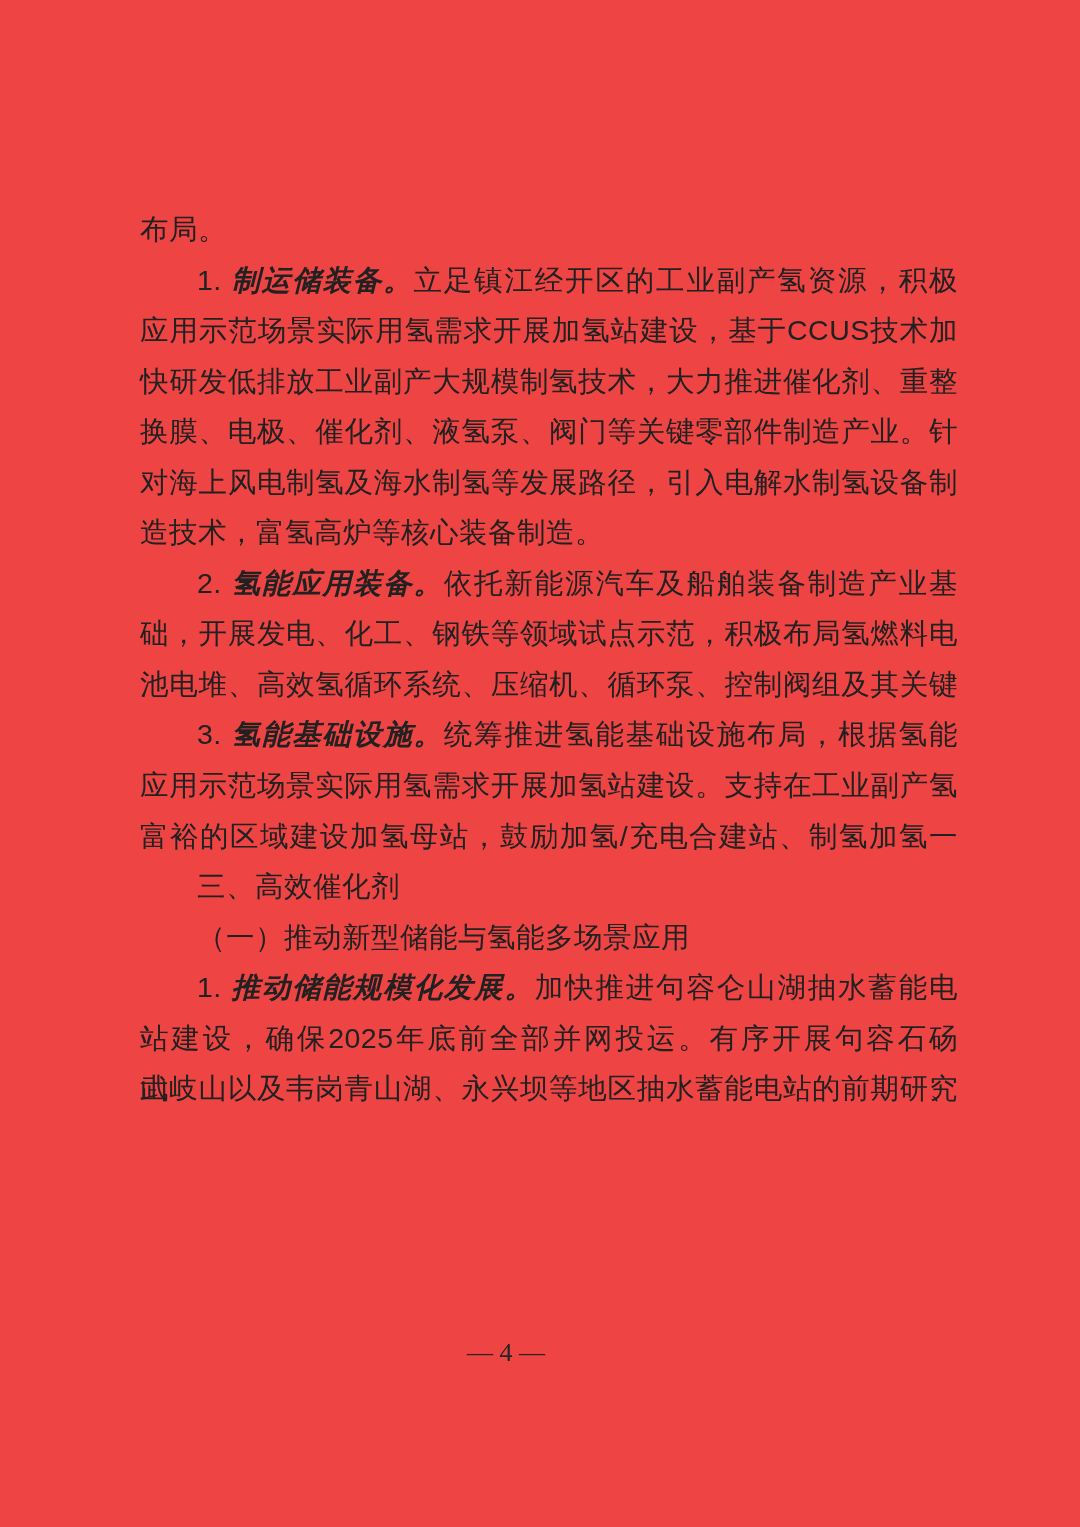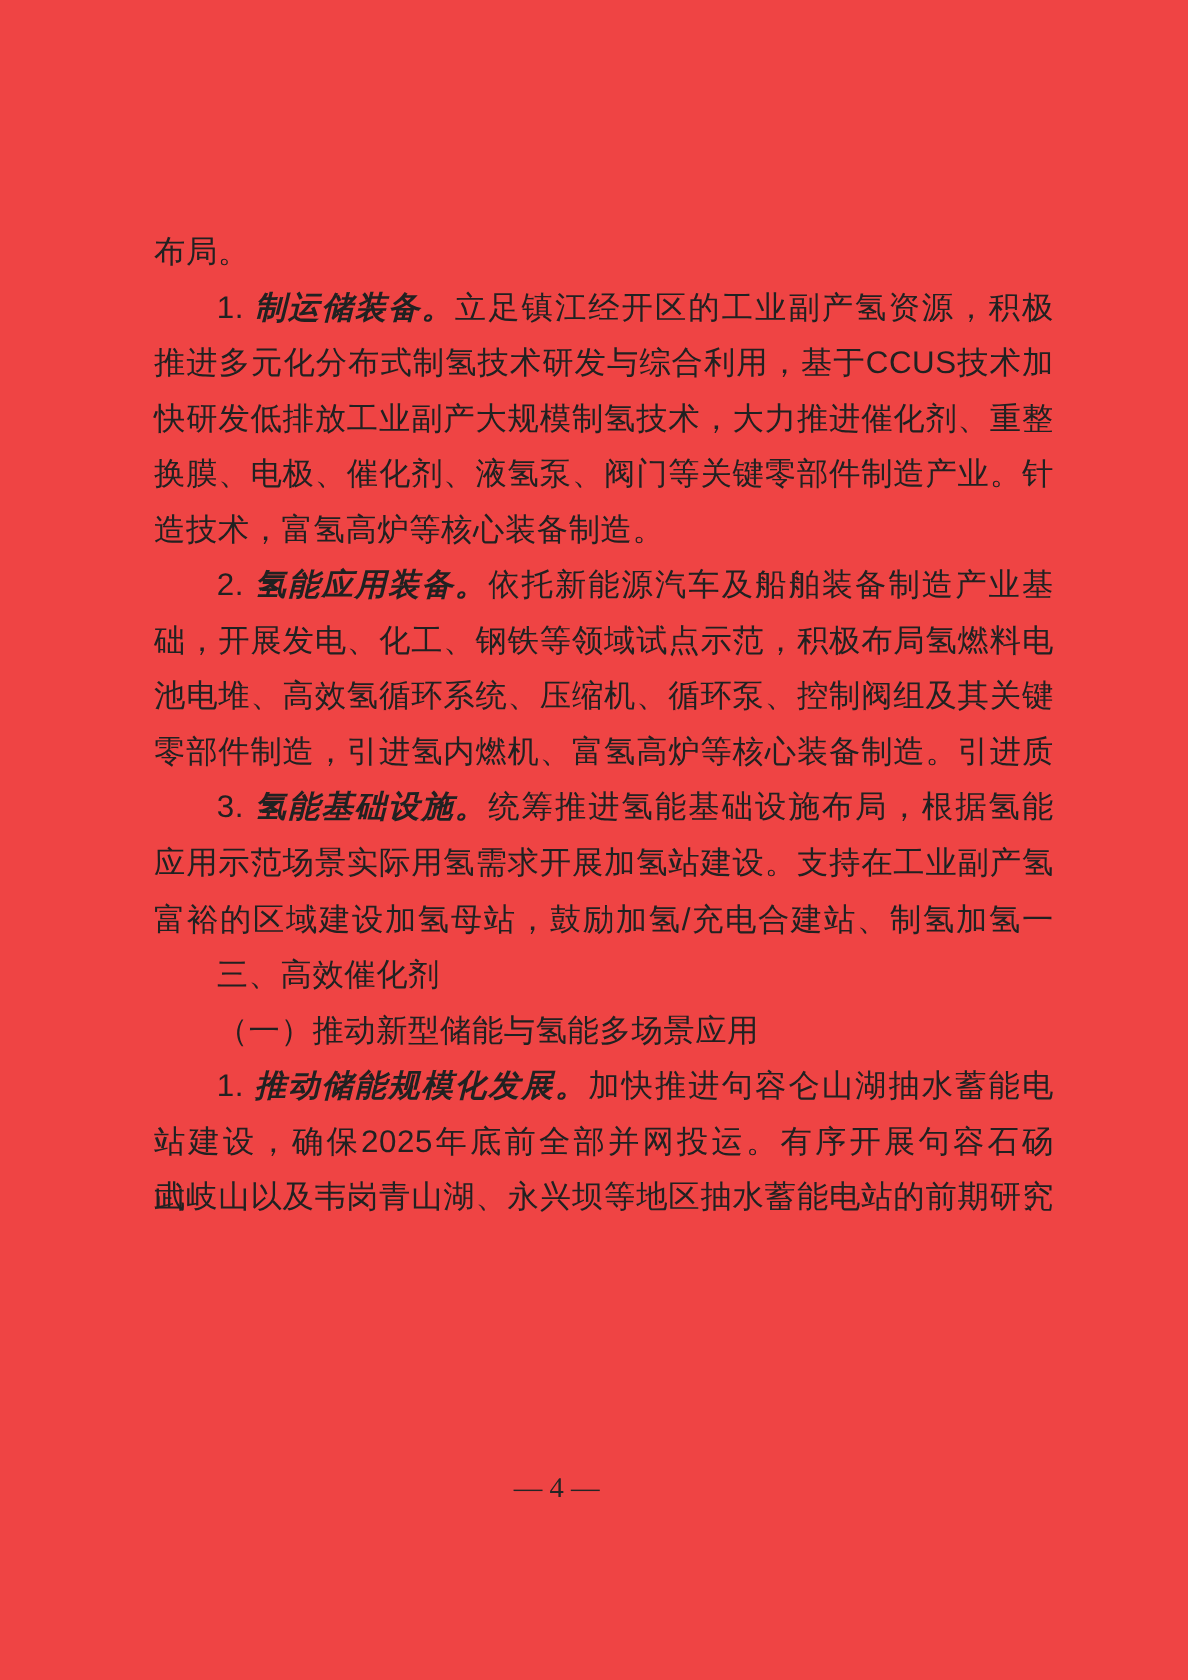--- a/index.html
+++ b/index.html
@@ -51,28 +51,28 @@
     font-family: "Liberation Serif", serif;
   }
 </style>
 </head>
 <body>
 
 <div class="page">
   <div class="doc-text">
       <div class="line"><span class="seg">布局。</span></div>
       <div class="line indent fill"><span class="seg">1. </span><span class="seg bold">制运储装备。</span><span class="seg">立足镇江经开区的工业副产氢资源，积极</span></div>
-      <div class="line fill"><span class="seg">推进多元化分布式制氢技术研发与综合利用，基于CCUS技术加</span></div>
+      <div class="line fill"><span class="seg">应用示范场景实际用氢需求开展加氢站建设，基于CCUS技术加</span></div>
       <div class="line fill"><span class="seg">快研发低排放工业副产大规模制氢技术，大力推进催化剂、重整</span></div>
       <div class="line fill"><span class="seg">换膜、电极、催化剂、液氢泵、阀门等关键零部件制造产业。针</span></div>
+      <div class="line fill"><span class="seg">对海上风电制氢及海水制氢等发展路径，引入电解水制氢设备制</span></div>
       <div class="line"><span class="seg">造技术，富氢高炉等核心装备制造。</span></div>
       <div class="line indent fill"><span class="seg">2. </span><span class="seg bold">氢能应用装备。</span><span class="seg">依托新能源汽车及船舶装备制造产业基</span></div>
       <div class="line fill"><span class="seg">础，开展发电、化工、钢铁等领域试点示范，积极布局氢燃料电</span></div>
       <div class="line fill"><span class="seg">池电堆、高效氢循环系统、压缩机、循环泵、控制阀组及其关键</span></div>
-      <div class="line fill"><span class="seg">零部件制造，引进氢内燃机、富氢高炉等核心装备制造。引进质</span></div>
       <div class="line indent fill"><span class="seg">3. </span><span class="seg bold">氢能基础设施。</span><span class="seg">统筹推进氢能基础设施布局，根据氢能</span></div>
       <div class="line fill"><span class="seg">应用示范场景实际用氢需求开展加氢站建设。支持在工业副产氢</span></div>
       <div class="line fill"><span class="seg">富裕的区域建设加氢母站，鼓励加氢/充电合建站、制氢加氢一</span></div>
       <div class="line indent"><span class="seg">三、高效催化剂</span></div>
       <div class="line indent"><span class="seg">（一）推动新型储能与氢能多场景应用</span></div>
       <div class="line indent fill"><span class="seg">1. </span><span class="seg bold">推动储能规模化发展。</span><span class="seg">加快推进句容仑山湖抽水蓄能电</span></div>
       <div class="line fill"><span class="seg">站建设，确保2025年底前全部并网投运。有序开展句容石砀山、</span></div>
       <div class="line fill"><span class="seg">武岐山以及韦岗青山湖、永兴坝等地区抽水蓄能电站的前期研究</span></div>
     </div>
   <div class="footer">— 4 —</div>

